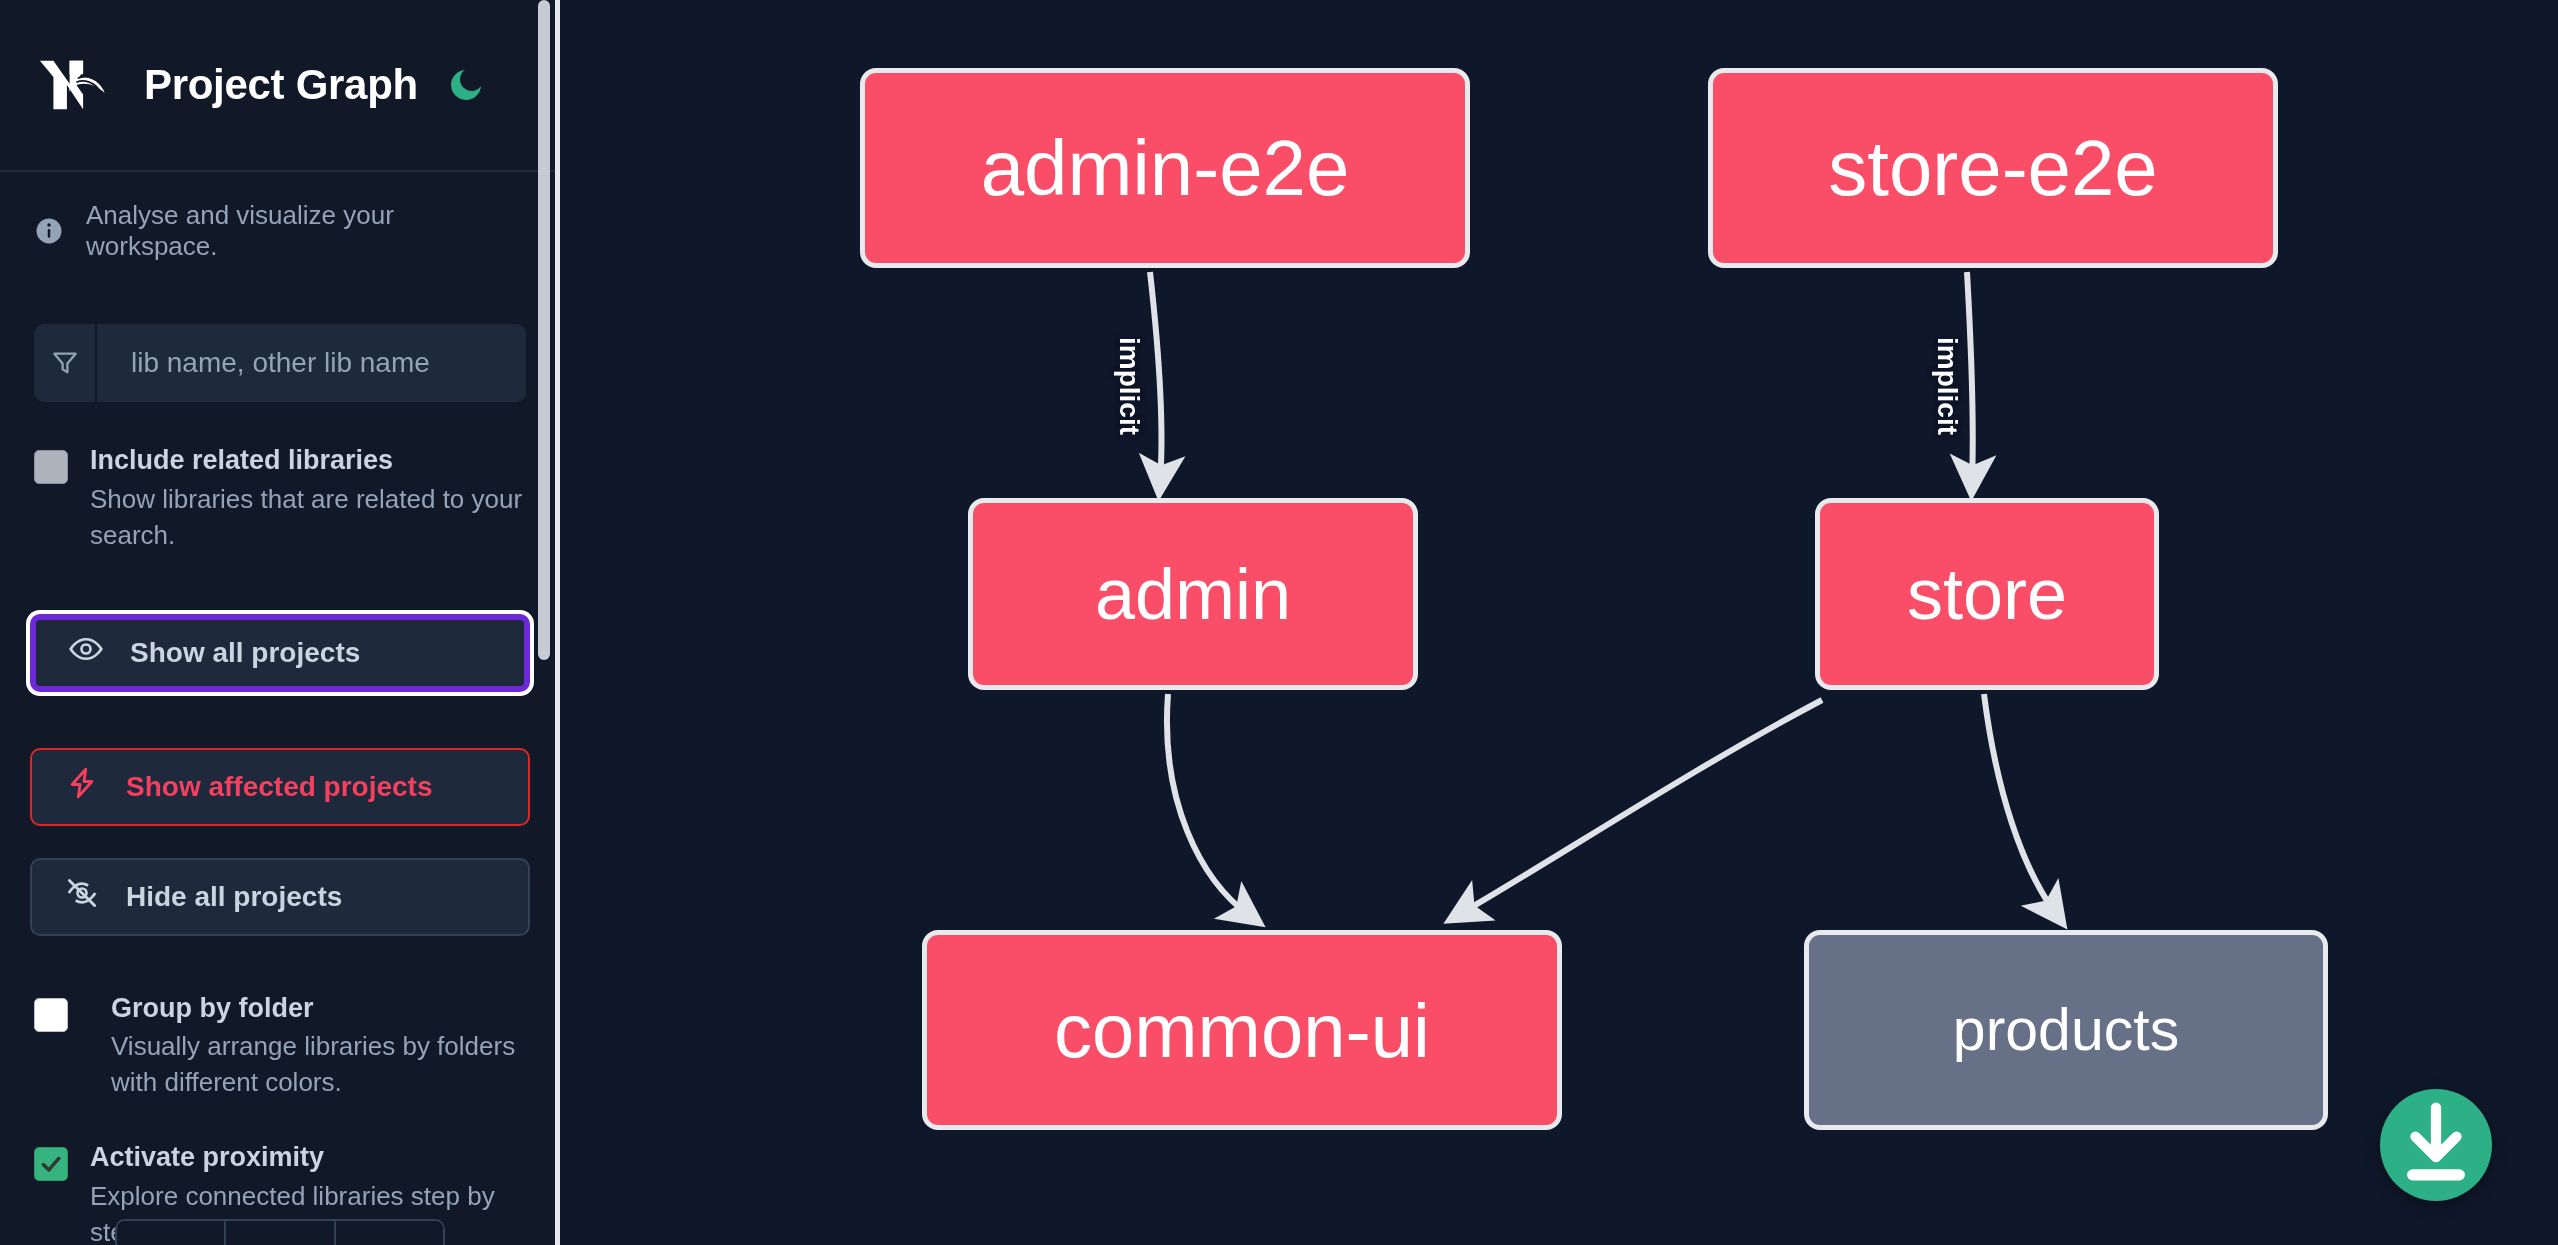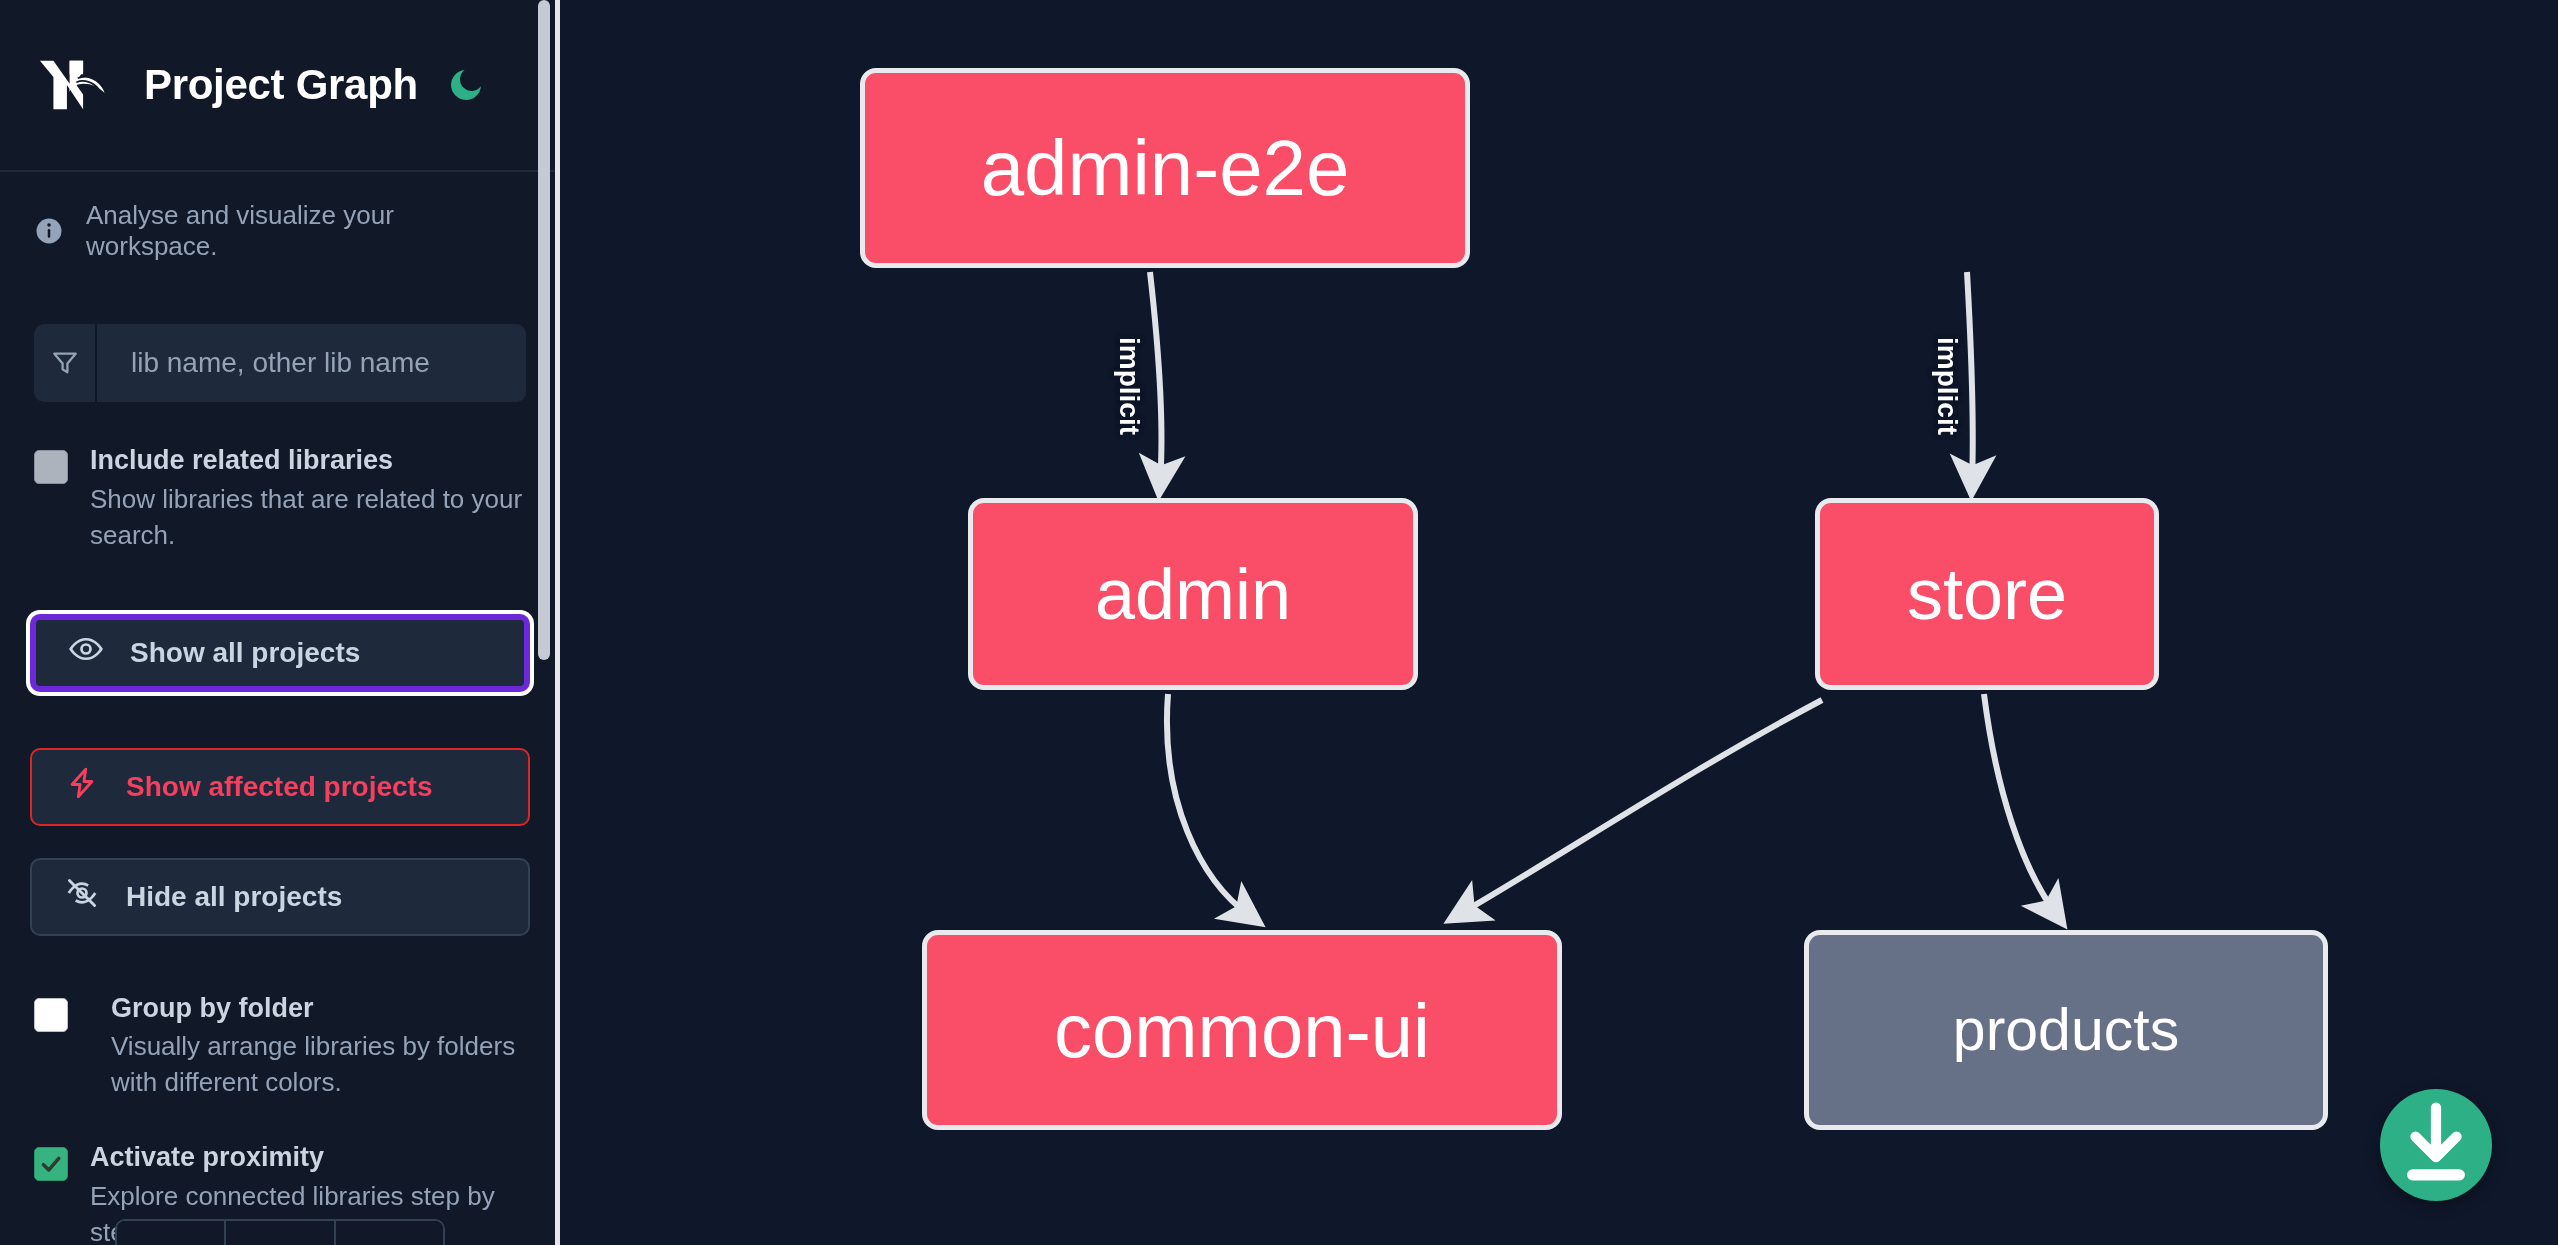--- a/index.html
+++ b/index.html
@@ -276,20 +276,23 @@
         <path d="M608 694 C 600 800 640 880 690 916"></path>
         <path d="M1262 700 C 1130 770 1000 856 900 914"></path>
         <path d="M1424 694 C 1436 790 1462 868 1496 914"></path>
       </g>
     </svg>
 
     <div class="node app-node" style="left:300px;top:68px;width:610px;height:200px;font-size:78px;">
       <span>admin-e2e</span>
     </div>
 
+    <div class="node app-node" style="left:1148px;top:68px;width:570px;height:200px;font-size:78px;">
+      <span>store-e2e</span>
+    </div>
 
     <div class="node app-node" style="left:408px;top:498px;width:450px;height:192px;font-size:72px;">
       <span>admin</span>
     </div>
 
     <div class="node app-node" style="left:1255px;top:498px;width:344px;height:192px;font-size:72px;">
       <span>store</span>
     </div>
 
     <div class="node lib-node" style="left:362px;top:930px;width:640px;height:200px;font-size:76px;">

